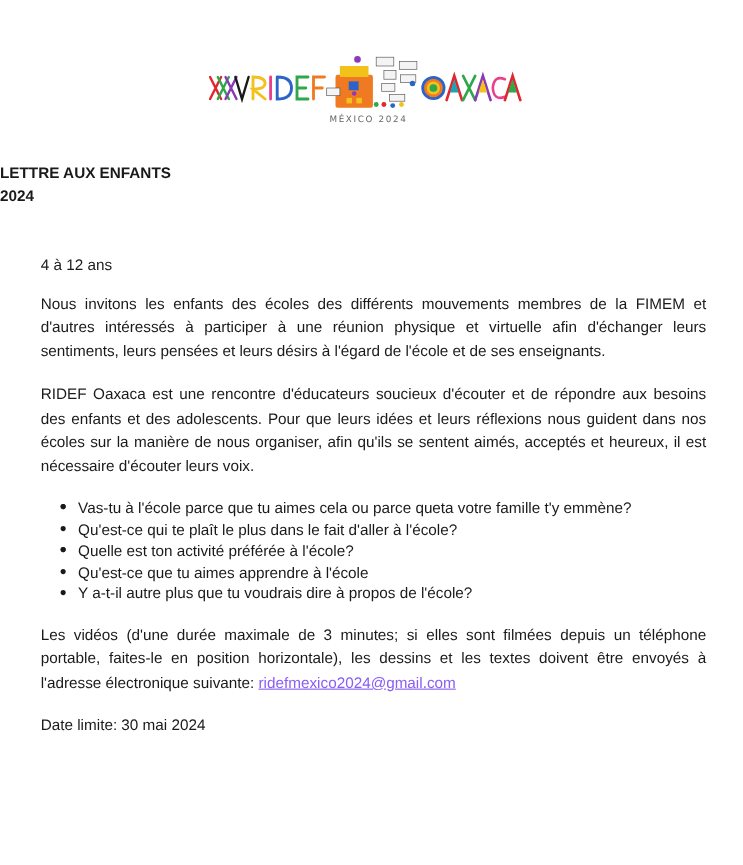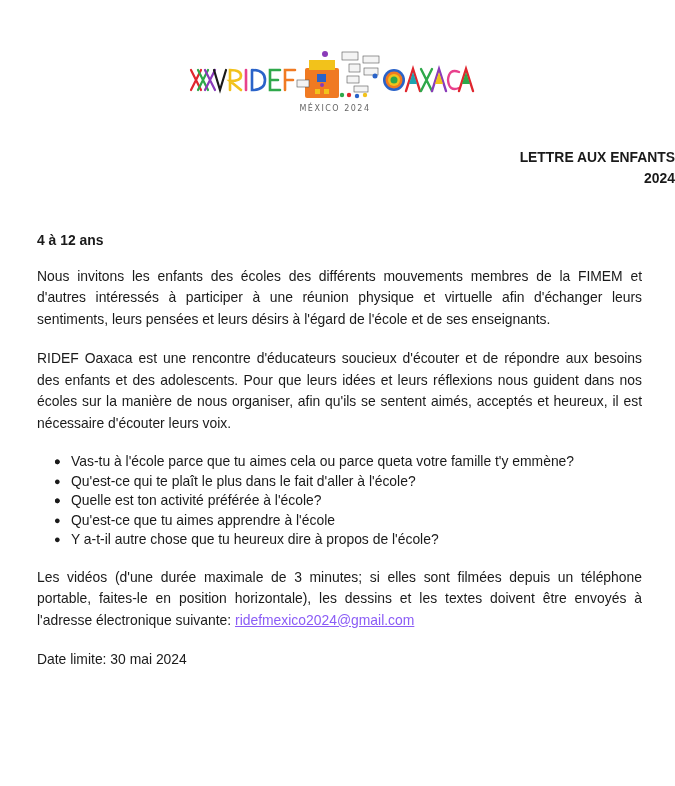--- a/index.html
+++ b/index.html
@@ -22,38 +22,38 @@
       top: 40px;
       width: 290px;
       height: 75px;
     }
     .logo svg { display: block; }
     .titles {
       position: absolute;
       left: 0;
       width: 675px;
       top: 147px;
-      text-align: right;
+      text-align: left;
       font-weight: bold;
       font-size: 13.9px;
       line-height: 21px;
     }
     .titles div { margin: 0; }
     .content {
       position: absolute;
       left: 37px;
       width: 605px;
       top: 230px;
       line-height: 21.5px;
     }
     .content p {
       margin: 0;
       text-align: justify;
     }
-    .age { margin-bottom: 14px !important; font-weight: bold; }
+    .age { margin-bottom: 14px !important; }
     .para { margin-bottom: 18px !important; }
     .para-tight { margin-bottom: 0 !important; }
     ul.questions {
       margin: 0 0 17px 0;
       padding: 0;
       list-style: none;
     }
     ul.questions li {
       position: relative;
       padding-left: 34px;
@@ -147,19 +147,19 @@
   <p class="para">RIDEF Oaxaca est une rencontre d'éducateurs soucieux d'écouter et de répondre aux besoins des enfants et des adolescents.  Pour que leurs idées et leurs réflexions nous guident dans nos écoles sur la manière de nous organiser, afin qu'ils se sentent aimés, acceptés et heureux, il est nécessaire d'écouter leurs voix.</p>
 
 
   <ul class="questions">
     <li><span class="bullet">●</span></li>
     <li><span class="bullet">●</span><span>Vas-tu à l'école parce que tu aimes cela ou parce queta votre famille t'y emmène?</span></li>
     <li><span class="bullet">●</span><span>Qu'est-ce qui te plaît le plus dans le fait d'aller à l'école?</span></li>
     <li><span class="bullet">●</span></li>
     <li><span class="bullet">●</span><span>Quelle est ton activité préférée à l'école?</span></li>
     <li><span class="bullet">●</span><span>Qu'est-ce que tu aimes apprendre à l'école</span></li>
-    <li><span class="bullet">●</span><span>Y a-t-il autre chose que tu heureux dire à propos de l'école?</span></li>
+    <li><span class="bullet">●</span><span>Y a-t-il autre plus que tu voudrais dire à propos de l'école?</span></li>
   </ul>
 
   <p class="para"><span>Les vidéos (d'une durée maximale de 3 minutes; si elles sont filmées depuis un téléphone portable, faites-le en position horizontale), les dessins et les textes doivent être envoyés à l'adresse électronique suivante: </span><a class="email" href="mailto:ridefmexico2024@gmail.com">ridefmexico2024@gmail.com</a></p>
 
   <p>Date limite: 30 mai 2024</p>
 </div>
 
 </body></html>

